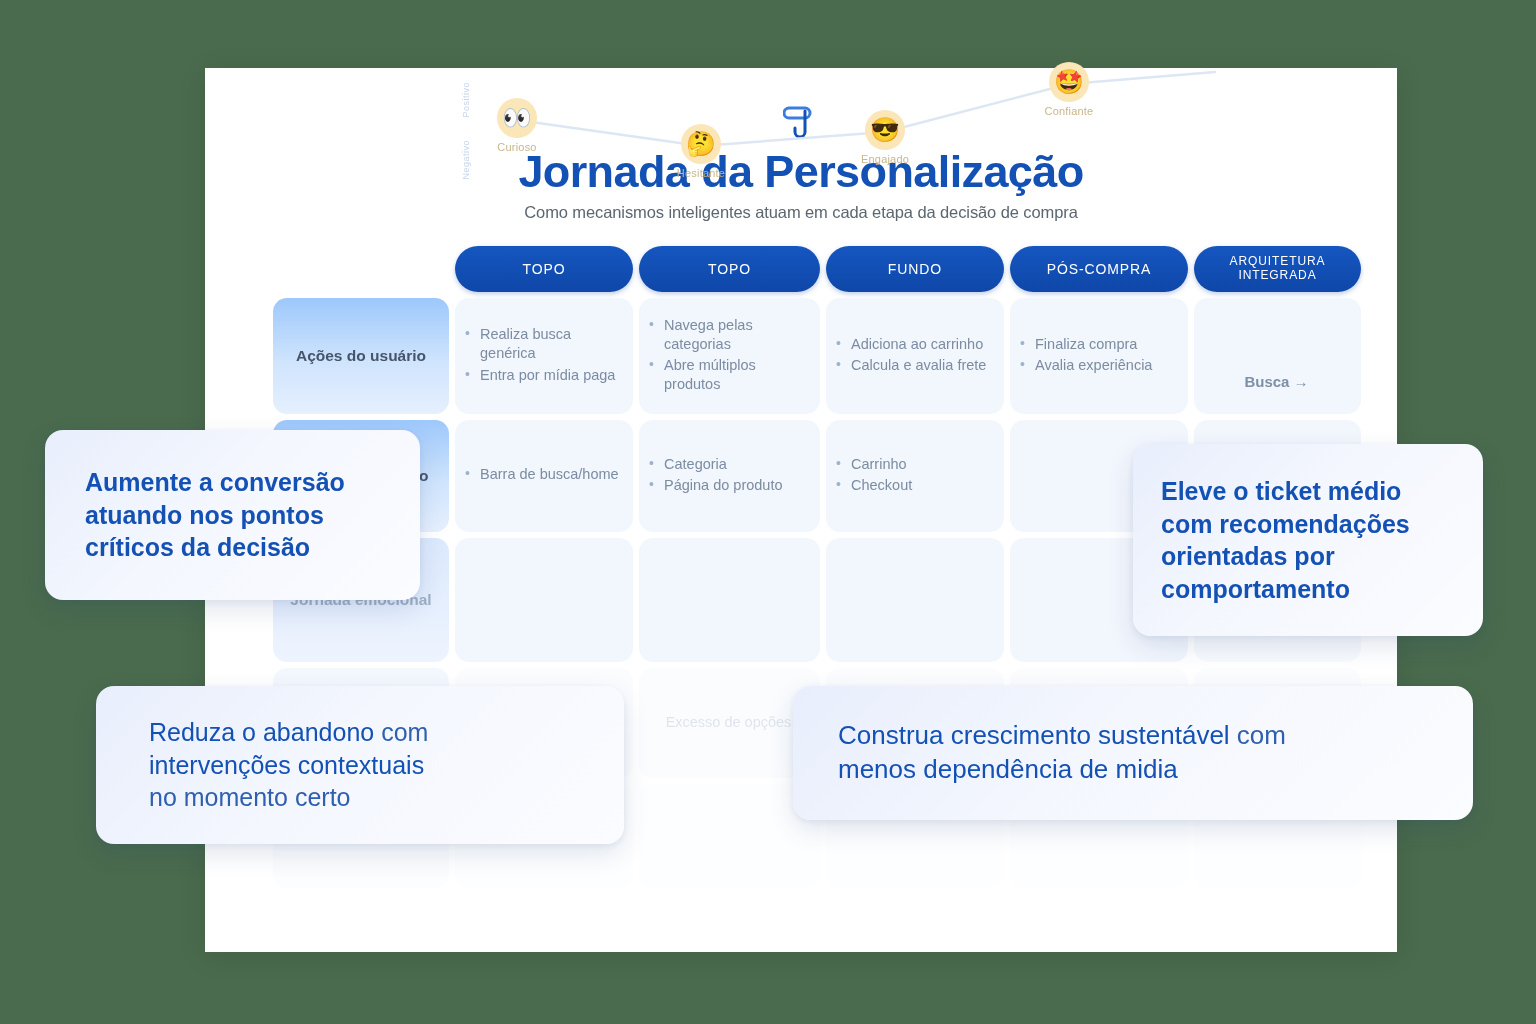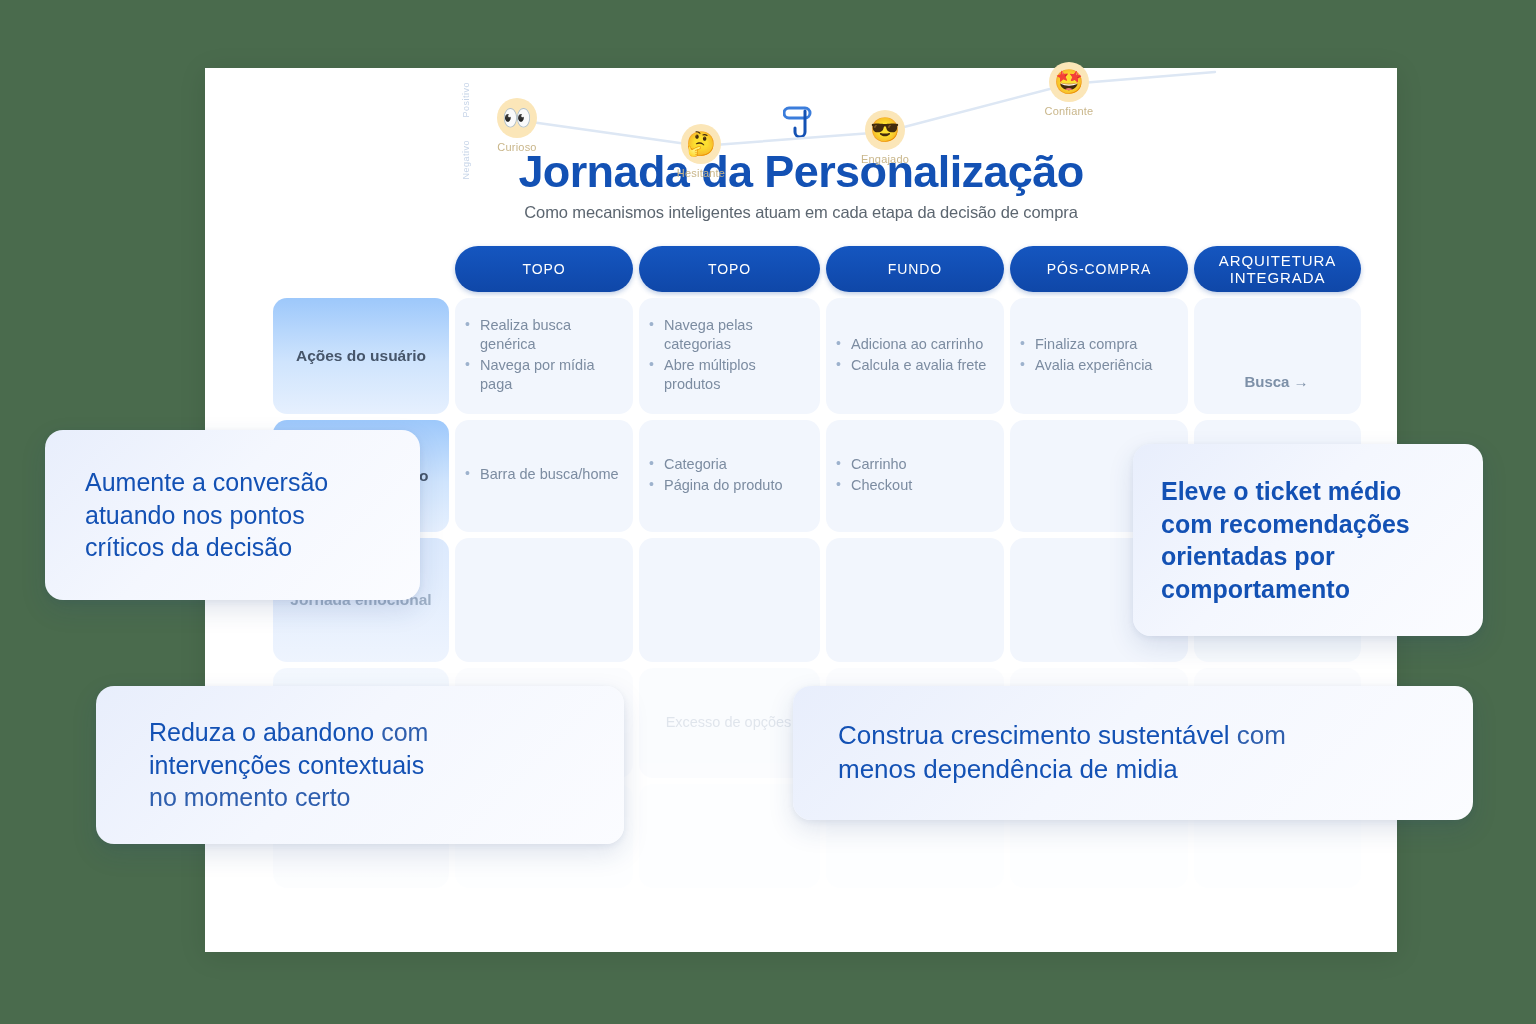--- a/index.html
+++ b/index.html
@@ -48,21 +48,21 @@
 
   .hdr-spacer { }
   .col-head {
     height:46px; border-radius:23px;
     background: linear-gradient(180deg,#1556c0 0%, #0f47a8 100%);
     color:#fff; font-size:14px; font-weight:400; letter-spacing:.9px;
     display:flex; align-items:center; justify-content:center; text-align:center;
     line-height:1.15;
     box-shadow: 0 2px 5px rgba(18,72,160,.28);
   }
-  .col-head.two-line { font-size:15px; }
+  .col-head.two-line { font-size:12px; }
 
   .row-label {
     border-radius:14px;
     background: linear-gradient(180deg,#9dc8fb 0%, #cfe4fd 55%, #e6f0fe 100%);
     color:#46556a; font-size:15.5px; font-weight:600;
     display:flex; align-items:center; justify-content:center; 
     line-height:1.25; padding:6px;
   }
   .row-label.faint { background: linear-gradient(180deg,#dbe9fd 0%, #eef4fe 100%); color:#9fb0c6; }
 
@@ -132,21 +132,21 @@
     box-shadow: 0 10px 26px rgba(30,60,120,.13), 0 2px 6px rgba(30,60,120,.07);
     color:#1351b4;
     display:flex; align-items:center;
     padding: 22px 30px;
     line-height:1.30;
   }
   .callout b { font-weight:400; }
   .callout .reg { font-weight:400; color:#2f5fae; }
 
   #callout-1 { left:45px;  top:430px; width:375px; height:170px;
-               font-size:25px; font-weight:400; padding-left:40px; }
+               font-size:25px; font-weight:700; padding-left:40px; }
   #callout-2 { left:1133px; top:444px; width:350px; height:192px;
                font-size:25px; font-weight:700; padding-left:28px;align-items:center; }
   #callout-3 { left:96px;  top:686px; width:528px; height:158px;
                font-size:25px; padding-left:53px; }
   #callout-4 { left:793px; top:686px; width:680px; height:134px;
                font-size:26px; padding-left:45px; }
 </style>
 </head>
 <body>
 
@@ -168,21 +168,21 @@
     <div class="col-head">TOPO</div>
     <div class="col-head">TOPO</div>
     <div class="col-head">FUNDO</div>
     <div class="col-head">PÓS-COMPRA</div>
     <div class="col-head two-line">ARQUITETURA INTEGRADA</div>
 
     <div class="row-label r1">Ações do usuário</div>
     <div class="cell r1">
       <ul>
         <li>Realiza busca genérica</li>
-        <li>Navega por mídia paga</li>
+        <li>Entra por mídia paga</li>
       </ul>
     </div>
     <div class="cell r1">
       <ul>
         <li>Navega pelas categorias</li>
         <li>Abre múltiplos produtos</li>
       </ul>
     </div>
     <div class="cell r1">
       <ul>

